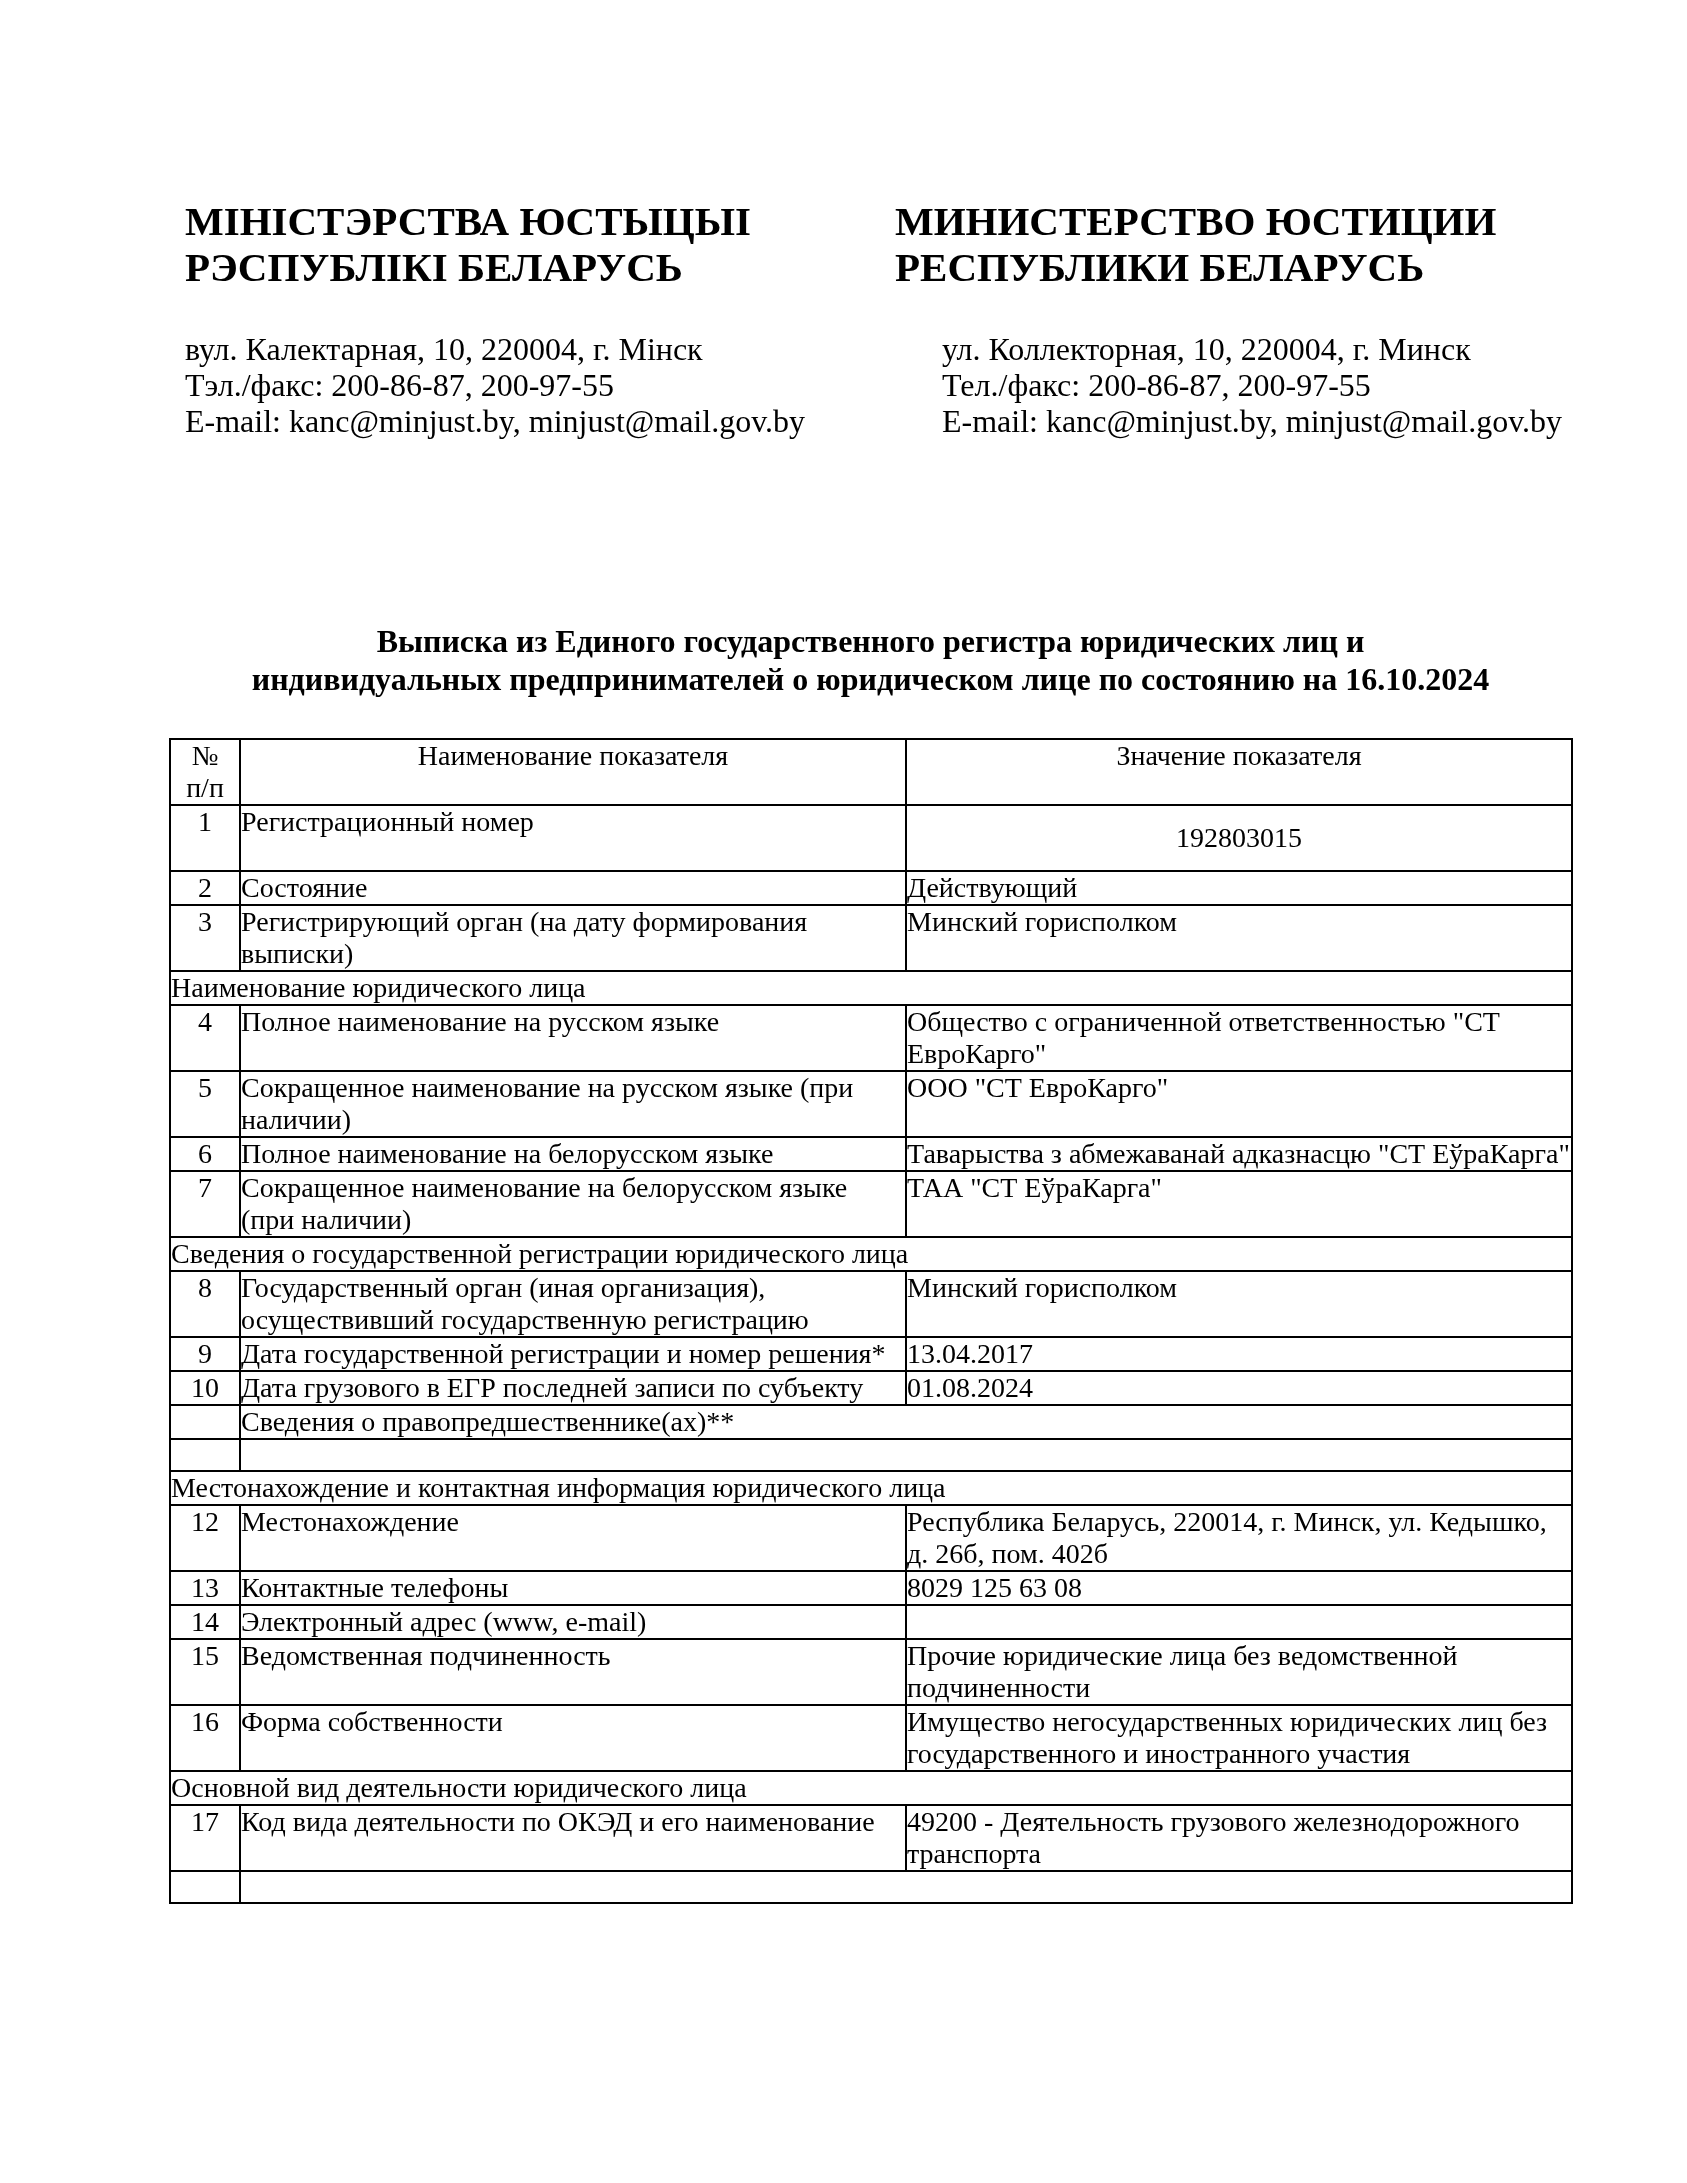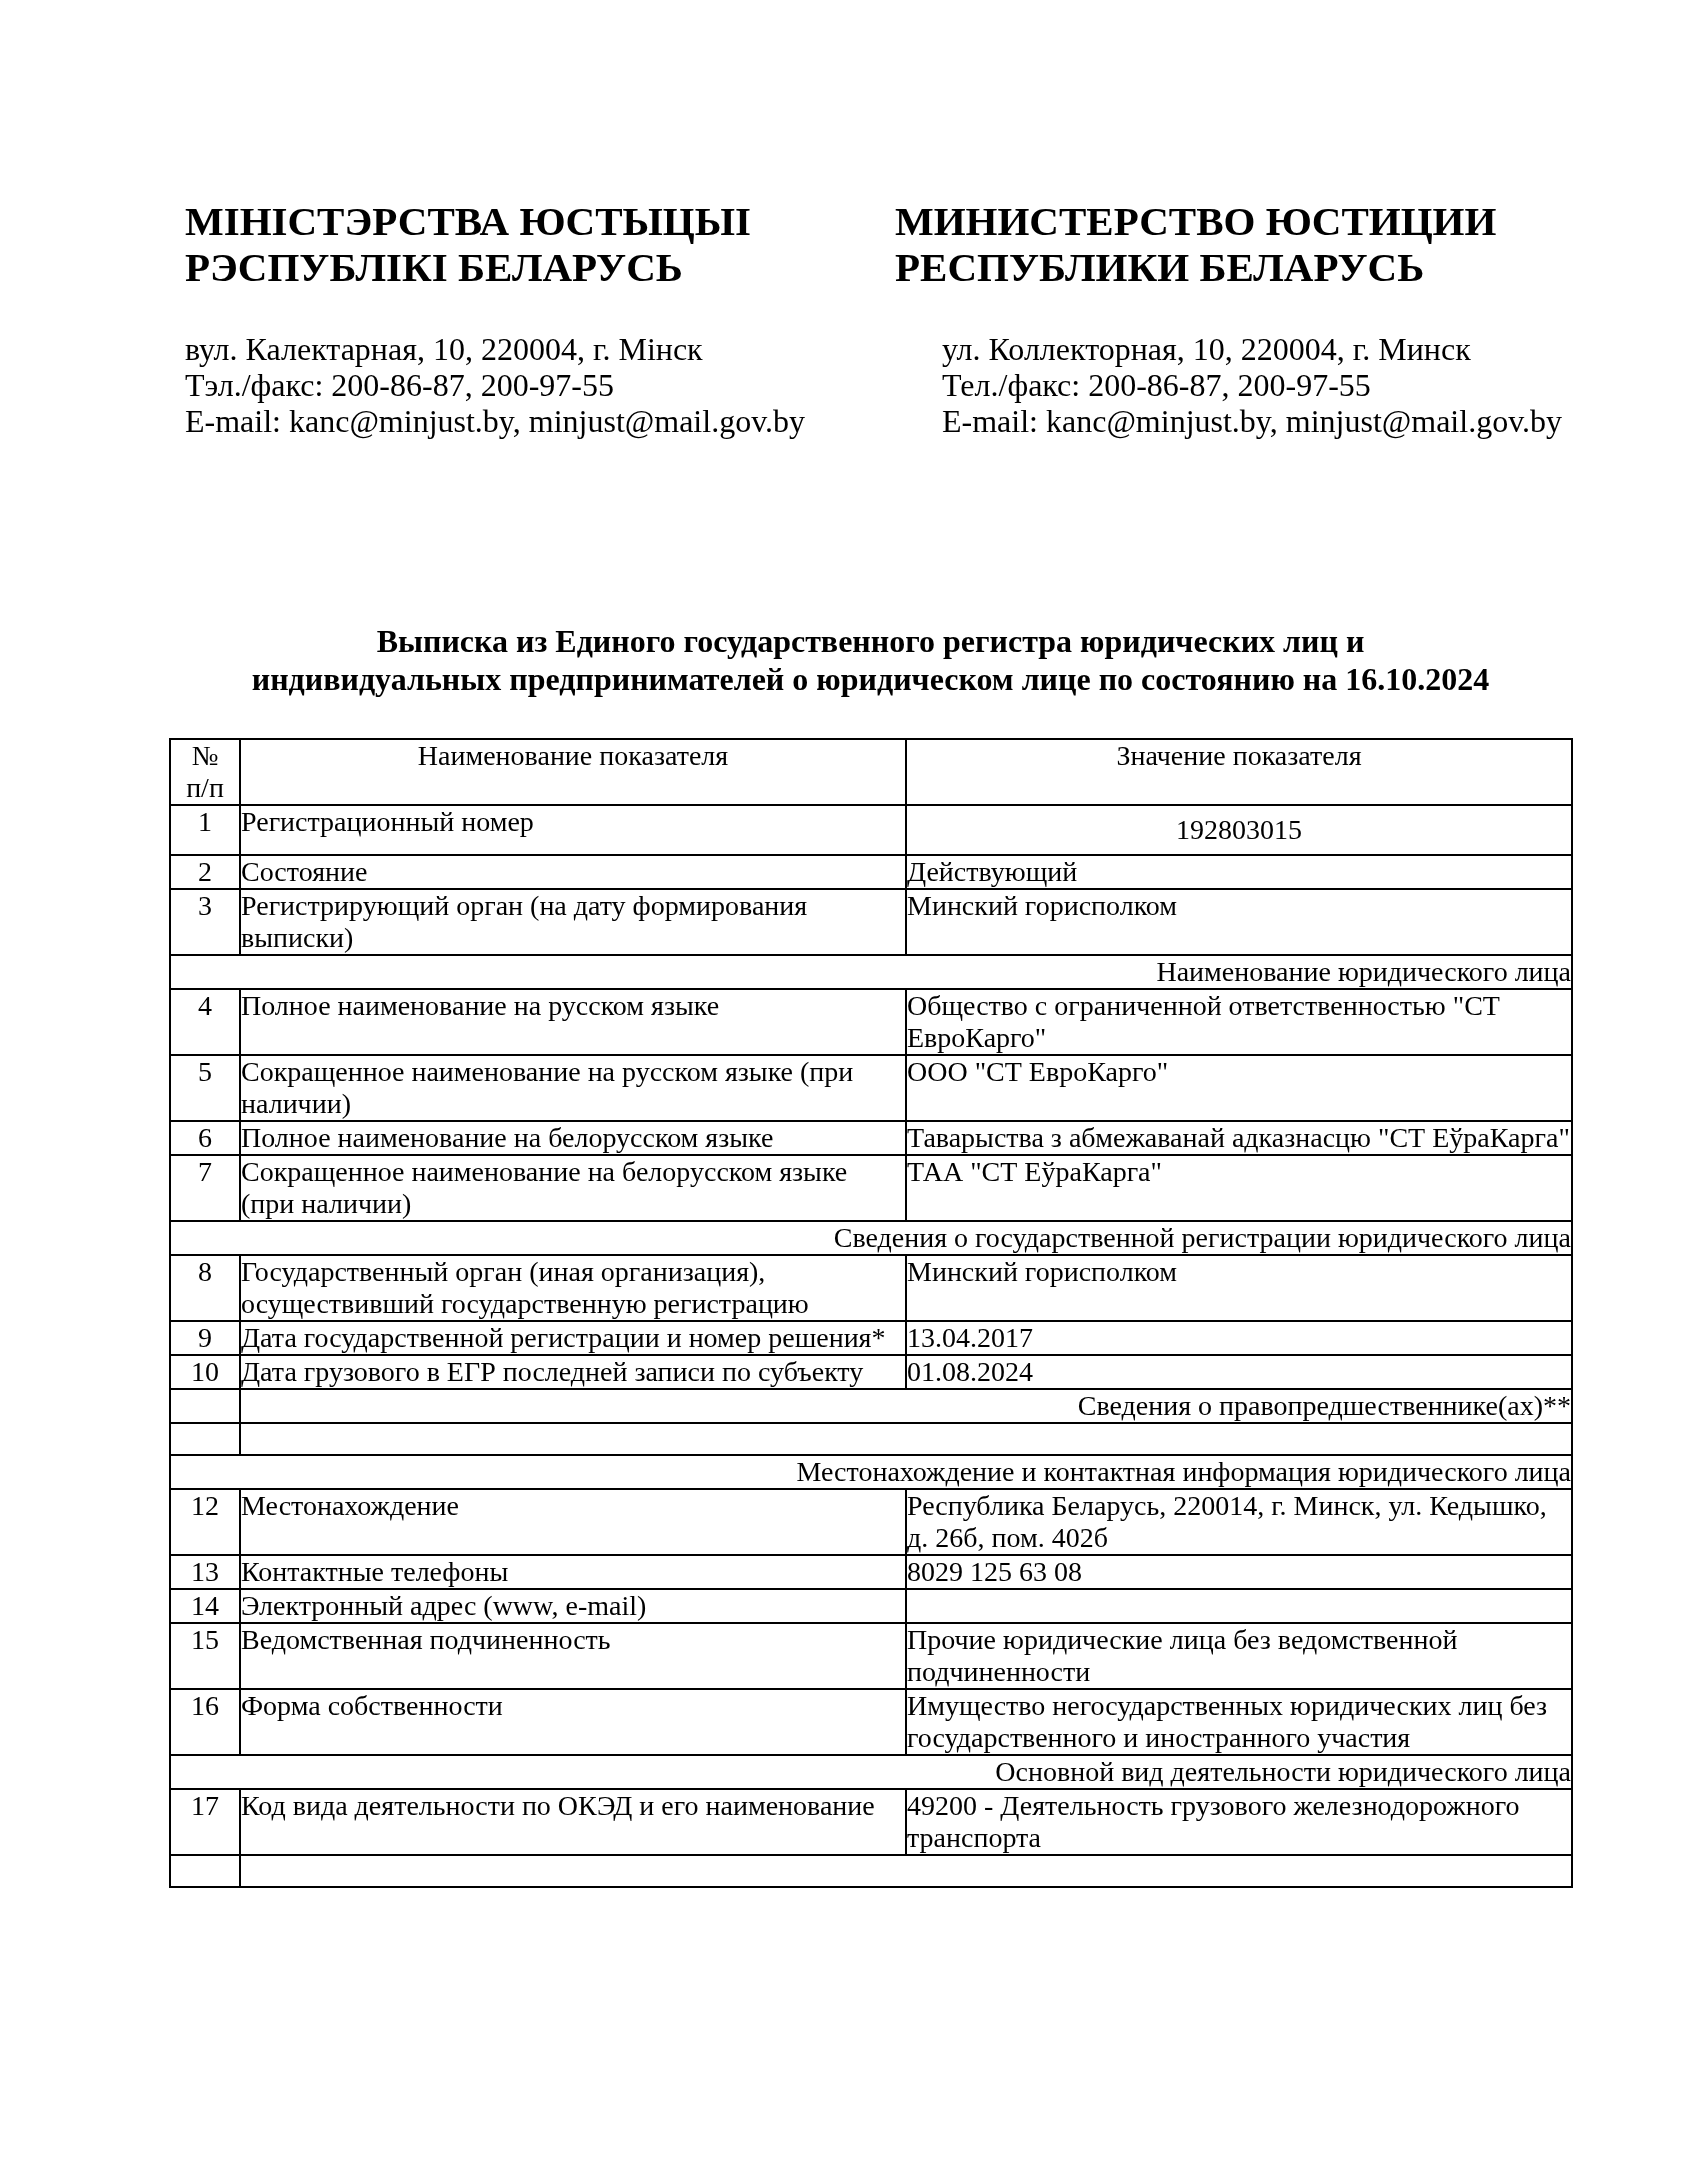--- a/index.html
+++ b/index.html
@@ -60,23 +60,23 @@
     font-weight: normal;
     padding: 0;
     overflow: hidden;
   }
   tr.row-head   { height: 65px; }
   tr.row-single { height: 32px; }
   tr.row-sec    { height: 33px; }
   .cell-num   { text-align: center; }
   .cell-label { padding: 0 6.6px 0 10.6px; }
   .cell-value { padding: 0 5.3px 0 13.2px; }
-  .cell-value.center { text-align: center; padding: 8px; }
+  .cell-value.center { text-align: center; padding: 16px; }
   .bold { font-weight: bold; margin-top: 9px; }
-  .sec  { text-align: right; }
+  .sec  { text-align: left; }
   th.head-cell { text-align: center; }
 </style>
 </head>
 <body>
 
 <div class="org-name org-left">
   <div>МІНІСТЭРСТВА ЮСТЫЦЫІ</div>
   <div>РЭСПУБЛІКІ БЕЛАРУСЬ</div>
 </div>
 

